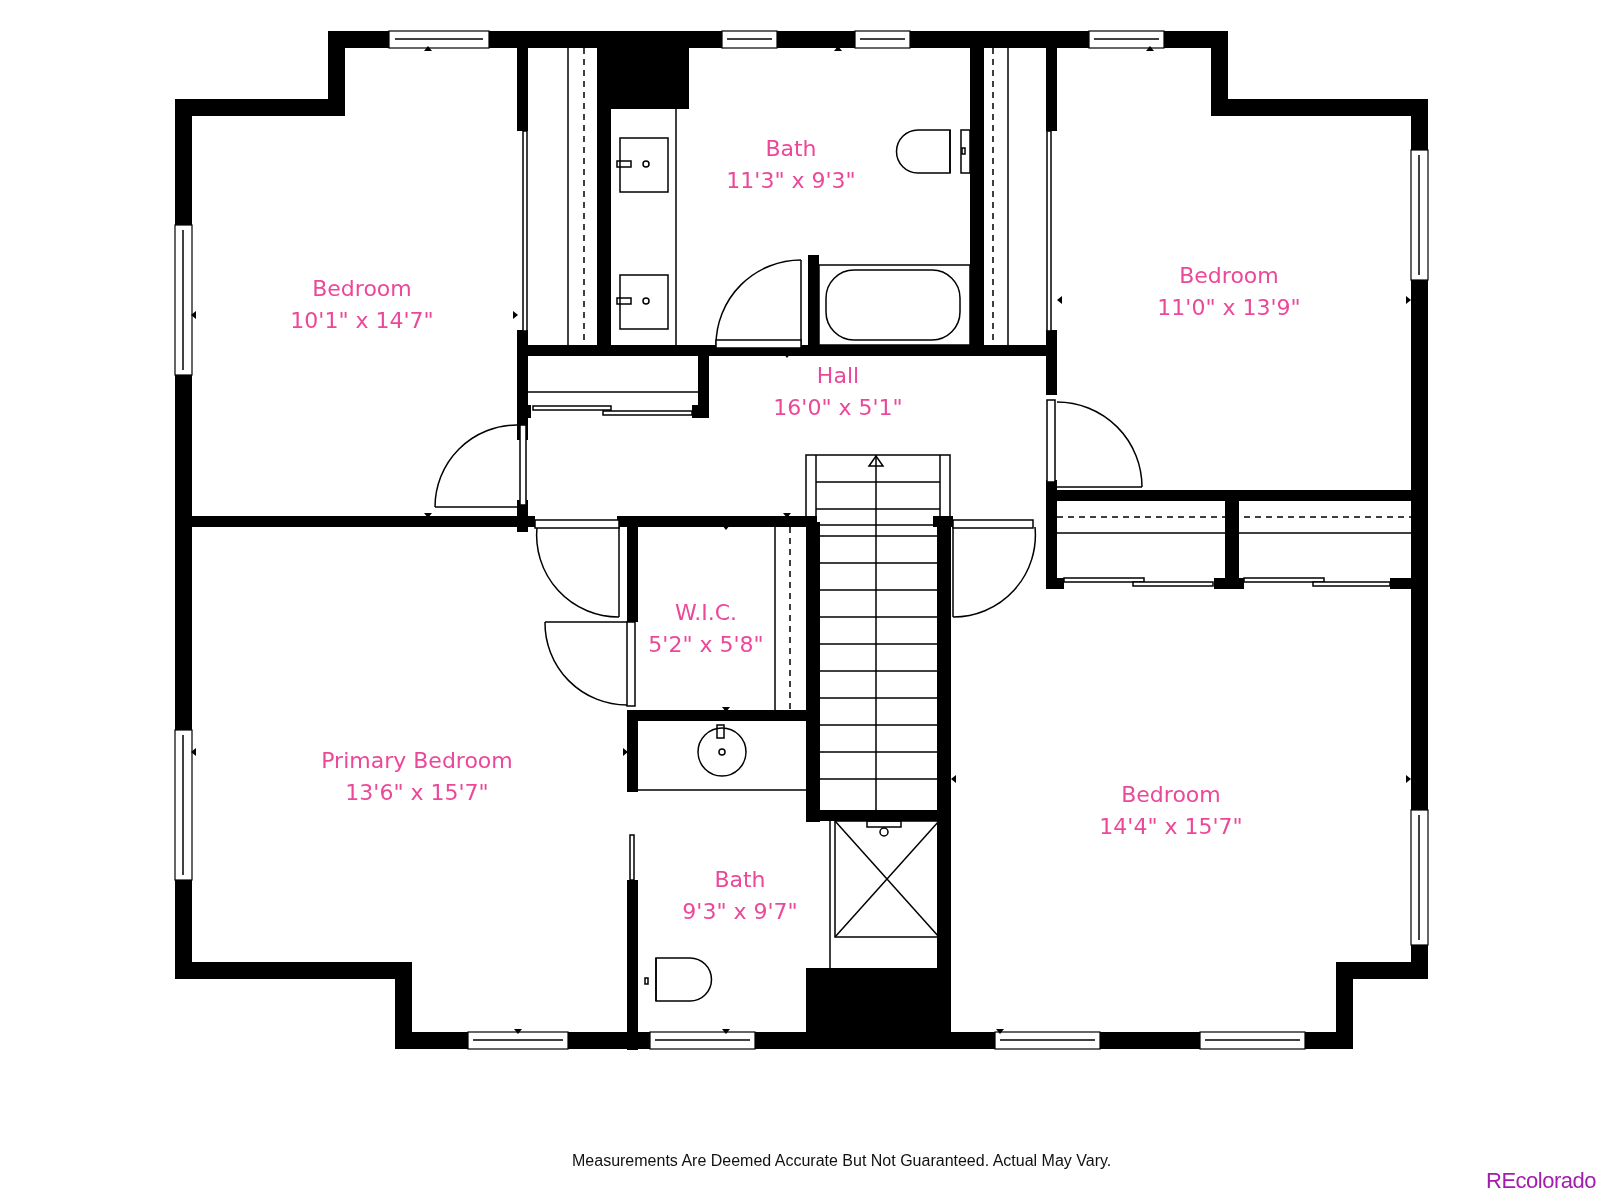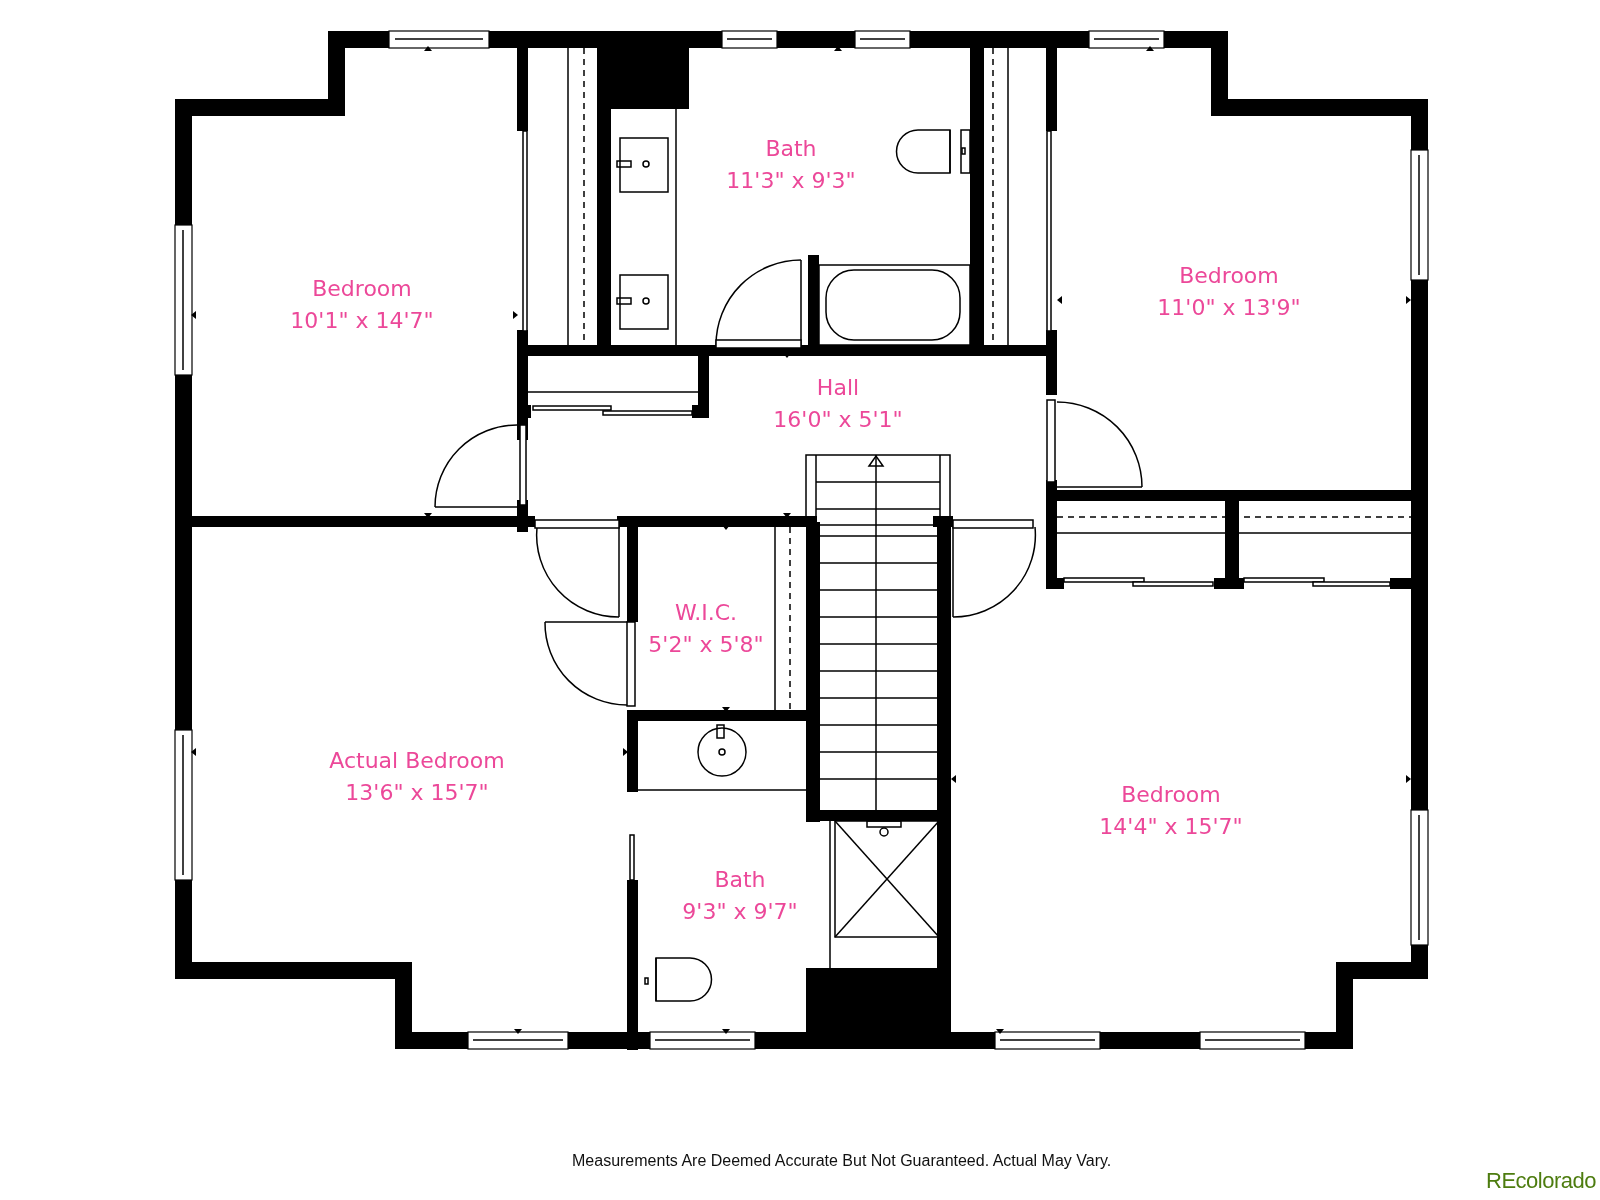--- a/index.html
+++ b/index.html
@@ -6,21 +6,21 @@
   body { width:1600px; height:1200px; position:relative; overflow:hidden; font-family:"DejaVu Sans", sans-serif; }
   #plan { position:absolute; left:0; top:0; width:1600px; height:1200px; }
   .wall { fill:#000000; }
   .thin { fill:none; stroke:#000; stroke-width:1.5; }
   .thinw { fill:#fff; stroke:#000; stroke-width:1.5; }
   .dash { fill:none; stroke:#000; stroke-width:1.5; stroke-dasharray:6 5; }
   .win { fill:#ffffff; stroke:#000; stroke-width:1.2; }
   .marker { fill:#000; }
   .room-label { position:absolute; transform:translateX(-50%); text-align:center; color:#ec4899; font-size:22px; line-height:32px; white-space:nowrap; font-family:"DejaVu Sans", sans-serif; }
   .footer-note { position:absolute; left:572px; top:1152px; font-size:16px; color:#111; font-family:"Liberation Sans", sans-serif; }
-  .brand { position:absolute; right:4px; top:1168px; font-size:22px; color:#4d7c0f; font-family:"Liberation Sans", sans-serif; letter-spacing:-0.5px; }
+  .brand { position:absolute; right:4px; top:1168px; font-size:22px; color:#a21caf; font-family:"Liberation Sans", sans-serif; letter-spacing:-0.5px; }
 </style>
 </head>
 <body>
 
 <svg id="plan" viewBox="0 0 1600 1200" xmlns="http://www.w3.org/2000/svg">
 
   <g>
 
     <rect class="wall" x="328" y="31" width="900" height="17"></rect>
 
@@ -264,30 +264,30 @@
   <div>10'1" x 14'7"</div>
 </div>
 <div class="room-label" style="left:791px; top:133px;">
   <div>Bath</div>
   <div>11'3" x 9'3"</div>
 </div>
 <div class="room-label" style="left:1229px; top:260px;">
   <div>Bedroom</div>
   <div>11'0" x 13'9"</div>
 </div>
-<div class="room-label" style="left:838px; top:360px;margin-top:12px;">
+<div class="room-label" style="left:838px; top:360px;">
   <div>Hall</div>
   <div>16'0" x 5'1"</div>
 </div>
 <div class="room-label" style="left:706px; top:597px;">
   <div>W.I.C.</div>
   <div>5'2" x 5'8"</div>
 </div>
 <div class="room-label" style="left:417px; top:745px;">
-  <div>Actual Bedroom</div>
+  <div>Primary Bedroom</div>
   <div>13'6" x 15'7"</div>
 </div>
 <div class="room-label" style="left:740px; top:864px;">
   <div>Bath</div>
   <div>9'3" x 9'7"</div>
 </div>
 <div class="room-label" style="left:1171px; top:779px;">
   <div>Bedroom</div>
   <div>14'4" x 15'7"</div>
 </div>

